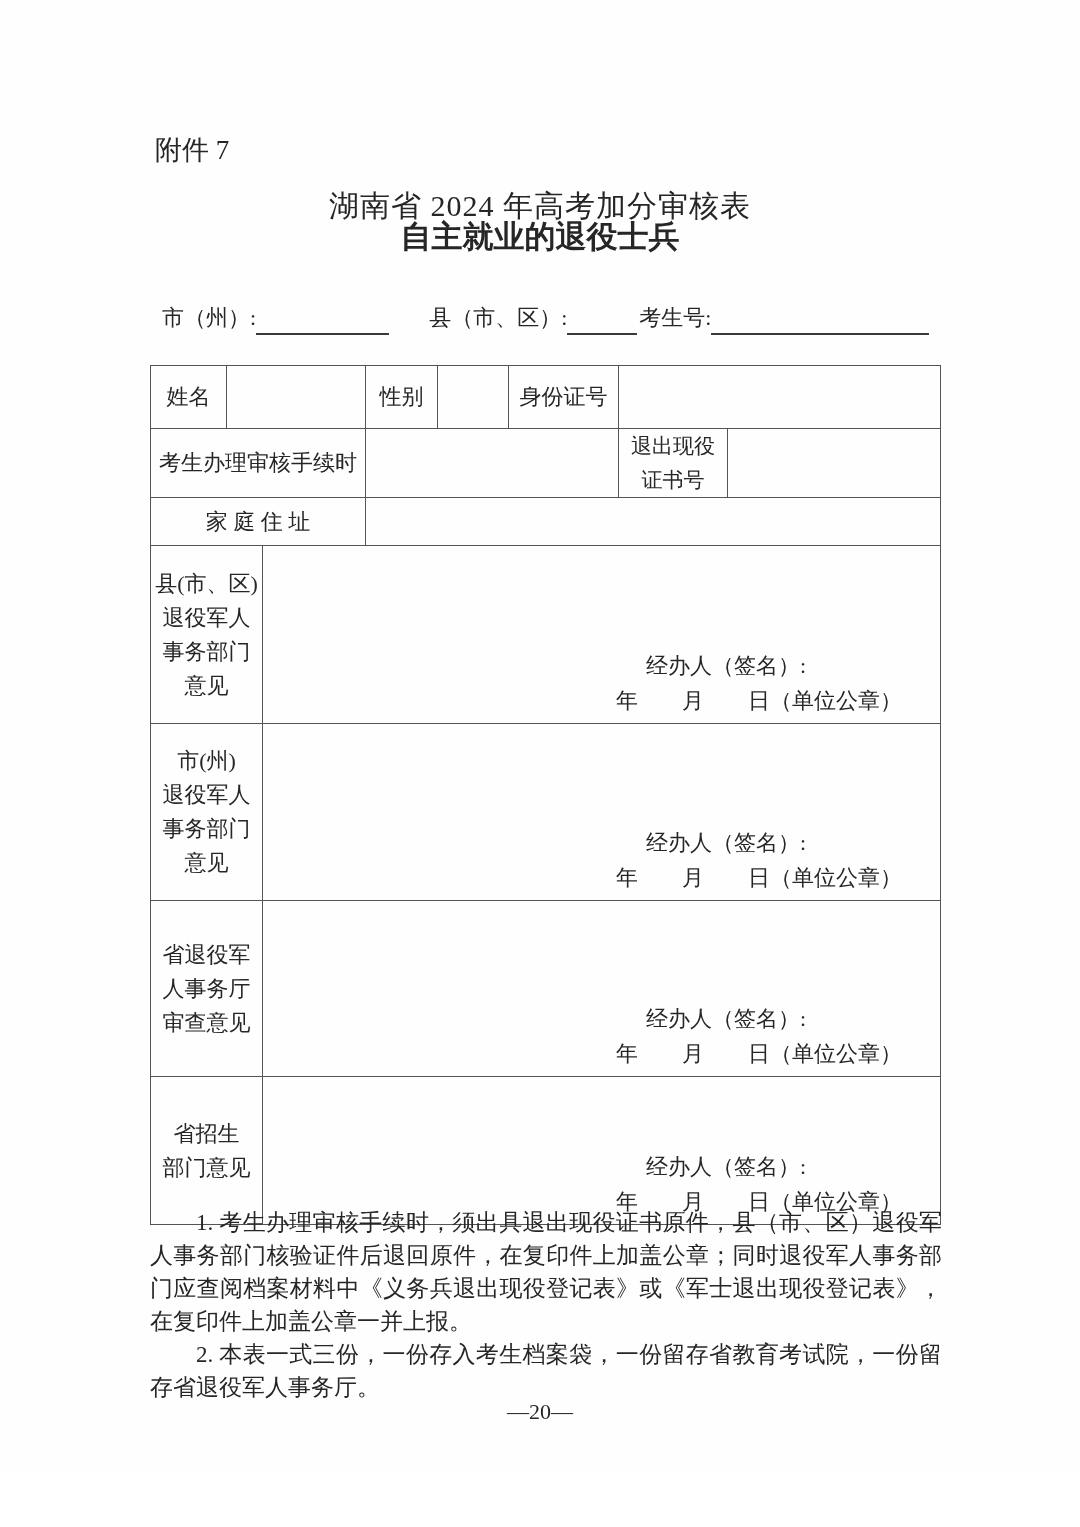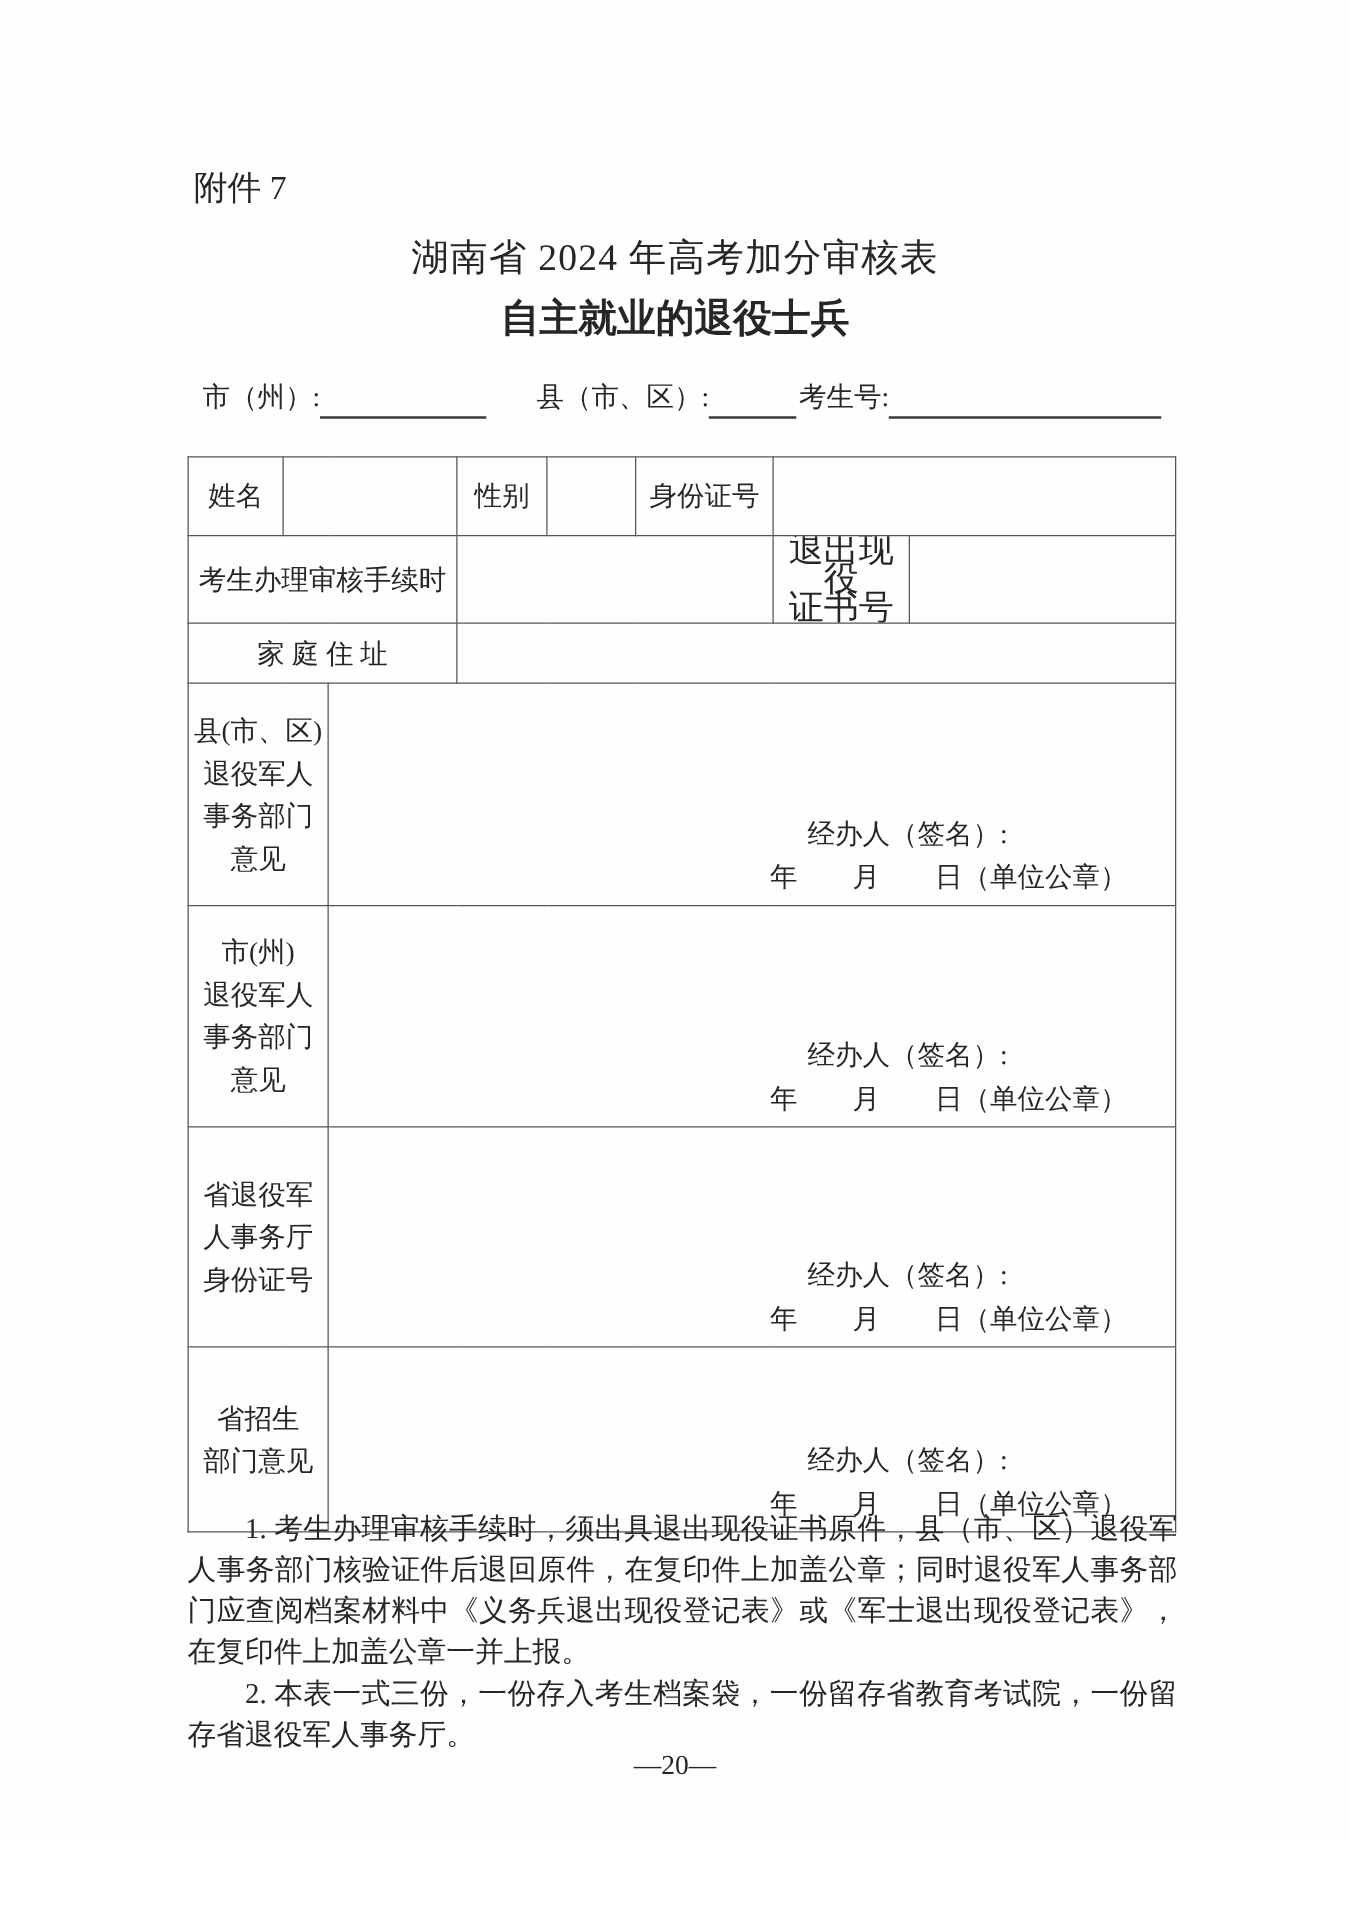--- a/index.html
+++ b/index.html
@@ -27,21 +27,21 @@
     left: 0;
     top: 186px;
     width: 100%;
     text-align: center;
     font-size: 30px;
     letter-spacing: 1px;
   }
   .subtitle {
     position: absolute;
     left: 0;
-    top: 234px;
+    top: 216px;
     width: 100%;
     text-align: center;
     font-size: 31px;
     font-weight: 700;
     font-family: Liberation Serif, serif;
   }
   .fields-row {
     position: absolute;
     left: 162px;
     top: 303px;
@@ -78,21 +78,21 @@
     overflow: hidden;
   }
   tr.r1 td { height: 62px; }
   tr.r2 td { height: 61px; }
   tr.r3 td { height: 47px; }
   tr.r4 td { height: 177px; }
   tr.r5 td { height: 176px; margin-top: 43px; }
   tr.r6 td { height: 175px; }
   tr.r7 td { height: 147px; }
   .pre { white-space: pre-line; }
-  td.cert-lbl { font-size: 28px; line-height: 23px; margin-top: 35px; }
+  td.cert-lbl { font-size: 21px; line-height: 34px; margin-top: 35px; }
   td.op-lbl { line-height: 34px; }
   td.op-cell { position: relative; }
   .sig {
     position: absolute;
     right: 38px;
     bottom: 5px;
     text-align: center;
     line-height: 35px;
     font-size: 22px;
     white-space: nowrap;
@@ -205,21 +205,21 @@
       <td colspan="6" class="op-cell">
         <div class="sig">
           <div class="sig-line1">经办人（签名）:</div>
           <div class="sig-line2">年　　月　　日（单位公章）</div>
         </div>
       </td>
     </tr>
     <tr class="r6">
       <td colspan="2" class="op-lbl pre">省退役军
 人事务厅
-身份证号</td>
+审查意见</td>
       <td colspan="6" class="op-cell">
         <div class="sig">
           <div class="sig-line1">经办人（签名）:</div>
           <div class="sig-line2">年　　月　　日（单位公章）</div>
         </div>
       </td>
     </tr>
     <tr class="r7">
       <td colspan="2" class="op-lbl pre">省招生
 部门意见</td>

